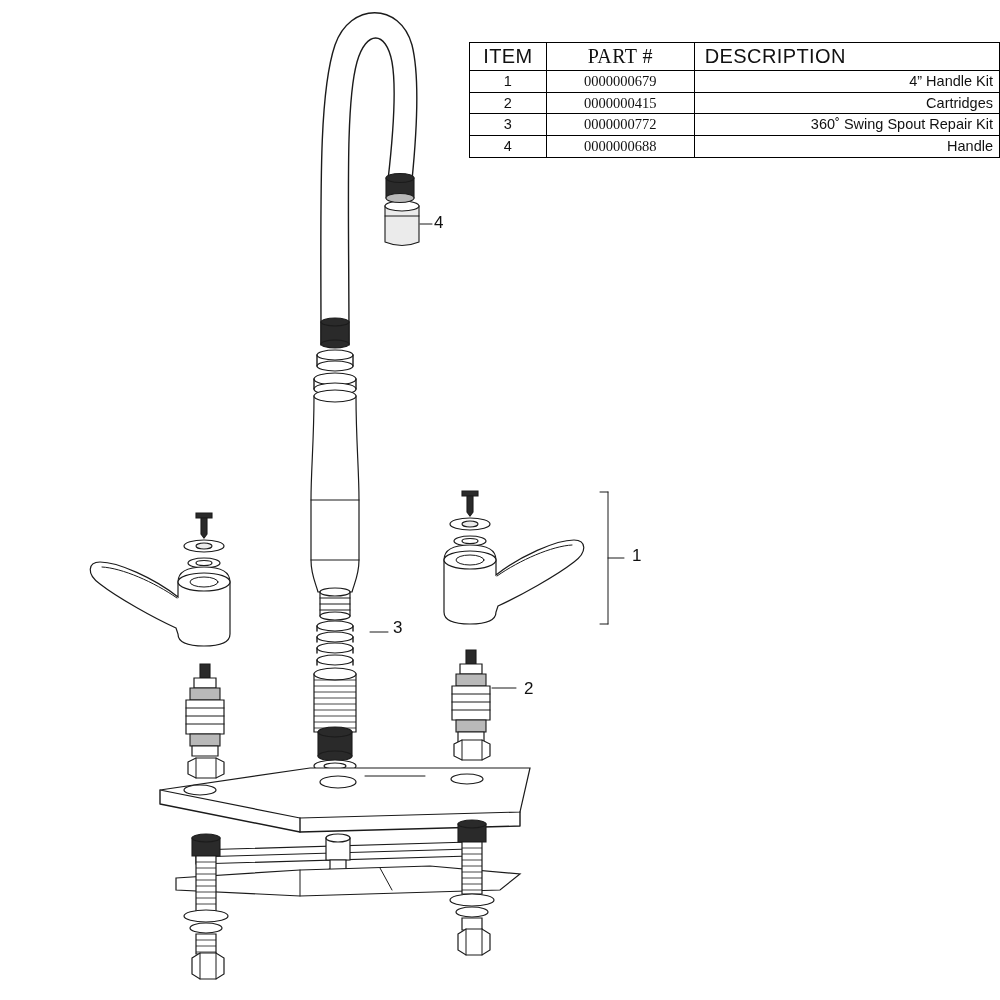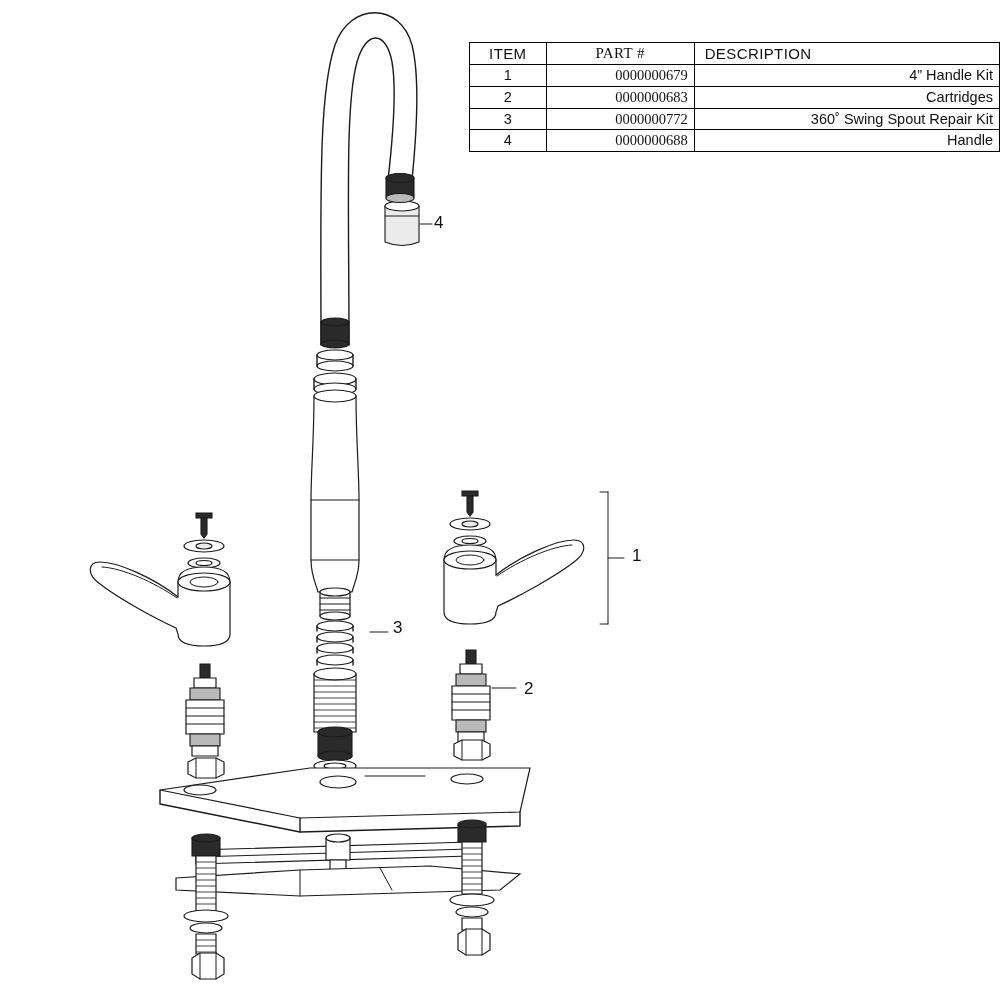--- a/index.html
+++ b/index.html
@@ -33,28 +33,28 @@
     border: 1px solid #000;
     font-weight: normal;
     font-size: 14.5px;
     line-height: 1.15;
     padding: 2px 6px;
     white-space: nowrap;
     color: #111;
   }
   .parts-table th {
     text-align: center;
-    font-size: 15px;
+    font-size: 20px;
     letter-spacing: 0.4px;
   }
   .col-item  { width: 64px;  text-align: center; }
   .col-part  { width: 136px; text-align: center; font-family: Liberation Serif, serif; }
   .col-desc  { width: 290px; text-align: right; padding-left: 10px !important; }
   .parts-table tbody td.col-item { text-align: center; }
-  .parts-table tbody td.col-part { text-align: right; }
+  .parts-table tbody td.col-part { text-align: center; }
 
   
   .callout {
     position: absolute;
     font-size: 17px;
     color: #111;
     font-family: "Liberation Sans", sans-serif;
   }
   #callout-4 { left: 434px; top: 213px; }
   #callout-1 { left: 632px; top: 546px; }
@@ -294,21 +294,21 @@
       </tr>
     </thead>
     <tbody>
       <tr>
         <td class="col-item">1</td>
         <td class="col-part">0000000679</td>
         <td class="col-desc">4” Handle Kit</td>
       </tr>
       <tr>
         <td class="col-item">2</td>
-        <td class="col-part">0000000683</td>
+        <td class="col-part">0000000415</td>
         <td class="col-desc">Cartridges</td>
       </tr>
       <tr>
         <td class="col-item">3</td>
         <td class="col-part">0000000772</td>
         <td class="col-desc">360˚ Swing Spout Repair Kit</td>
       </tr>
       <tr>
         <td class="col-item">4</td>
         <td class="col-part">0000000688</td>

